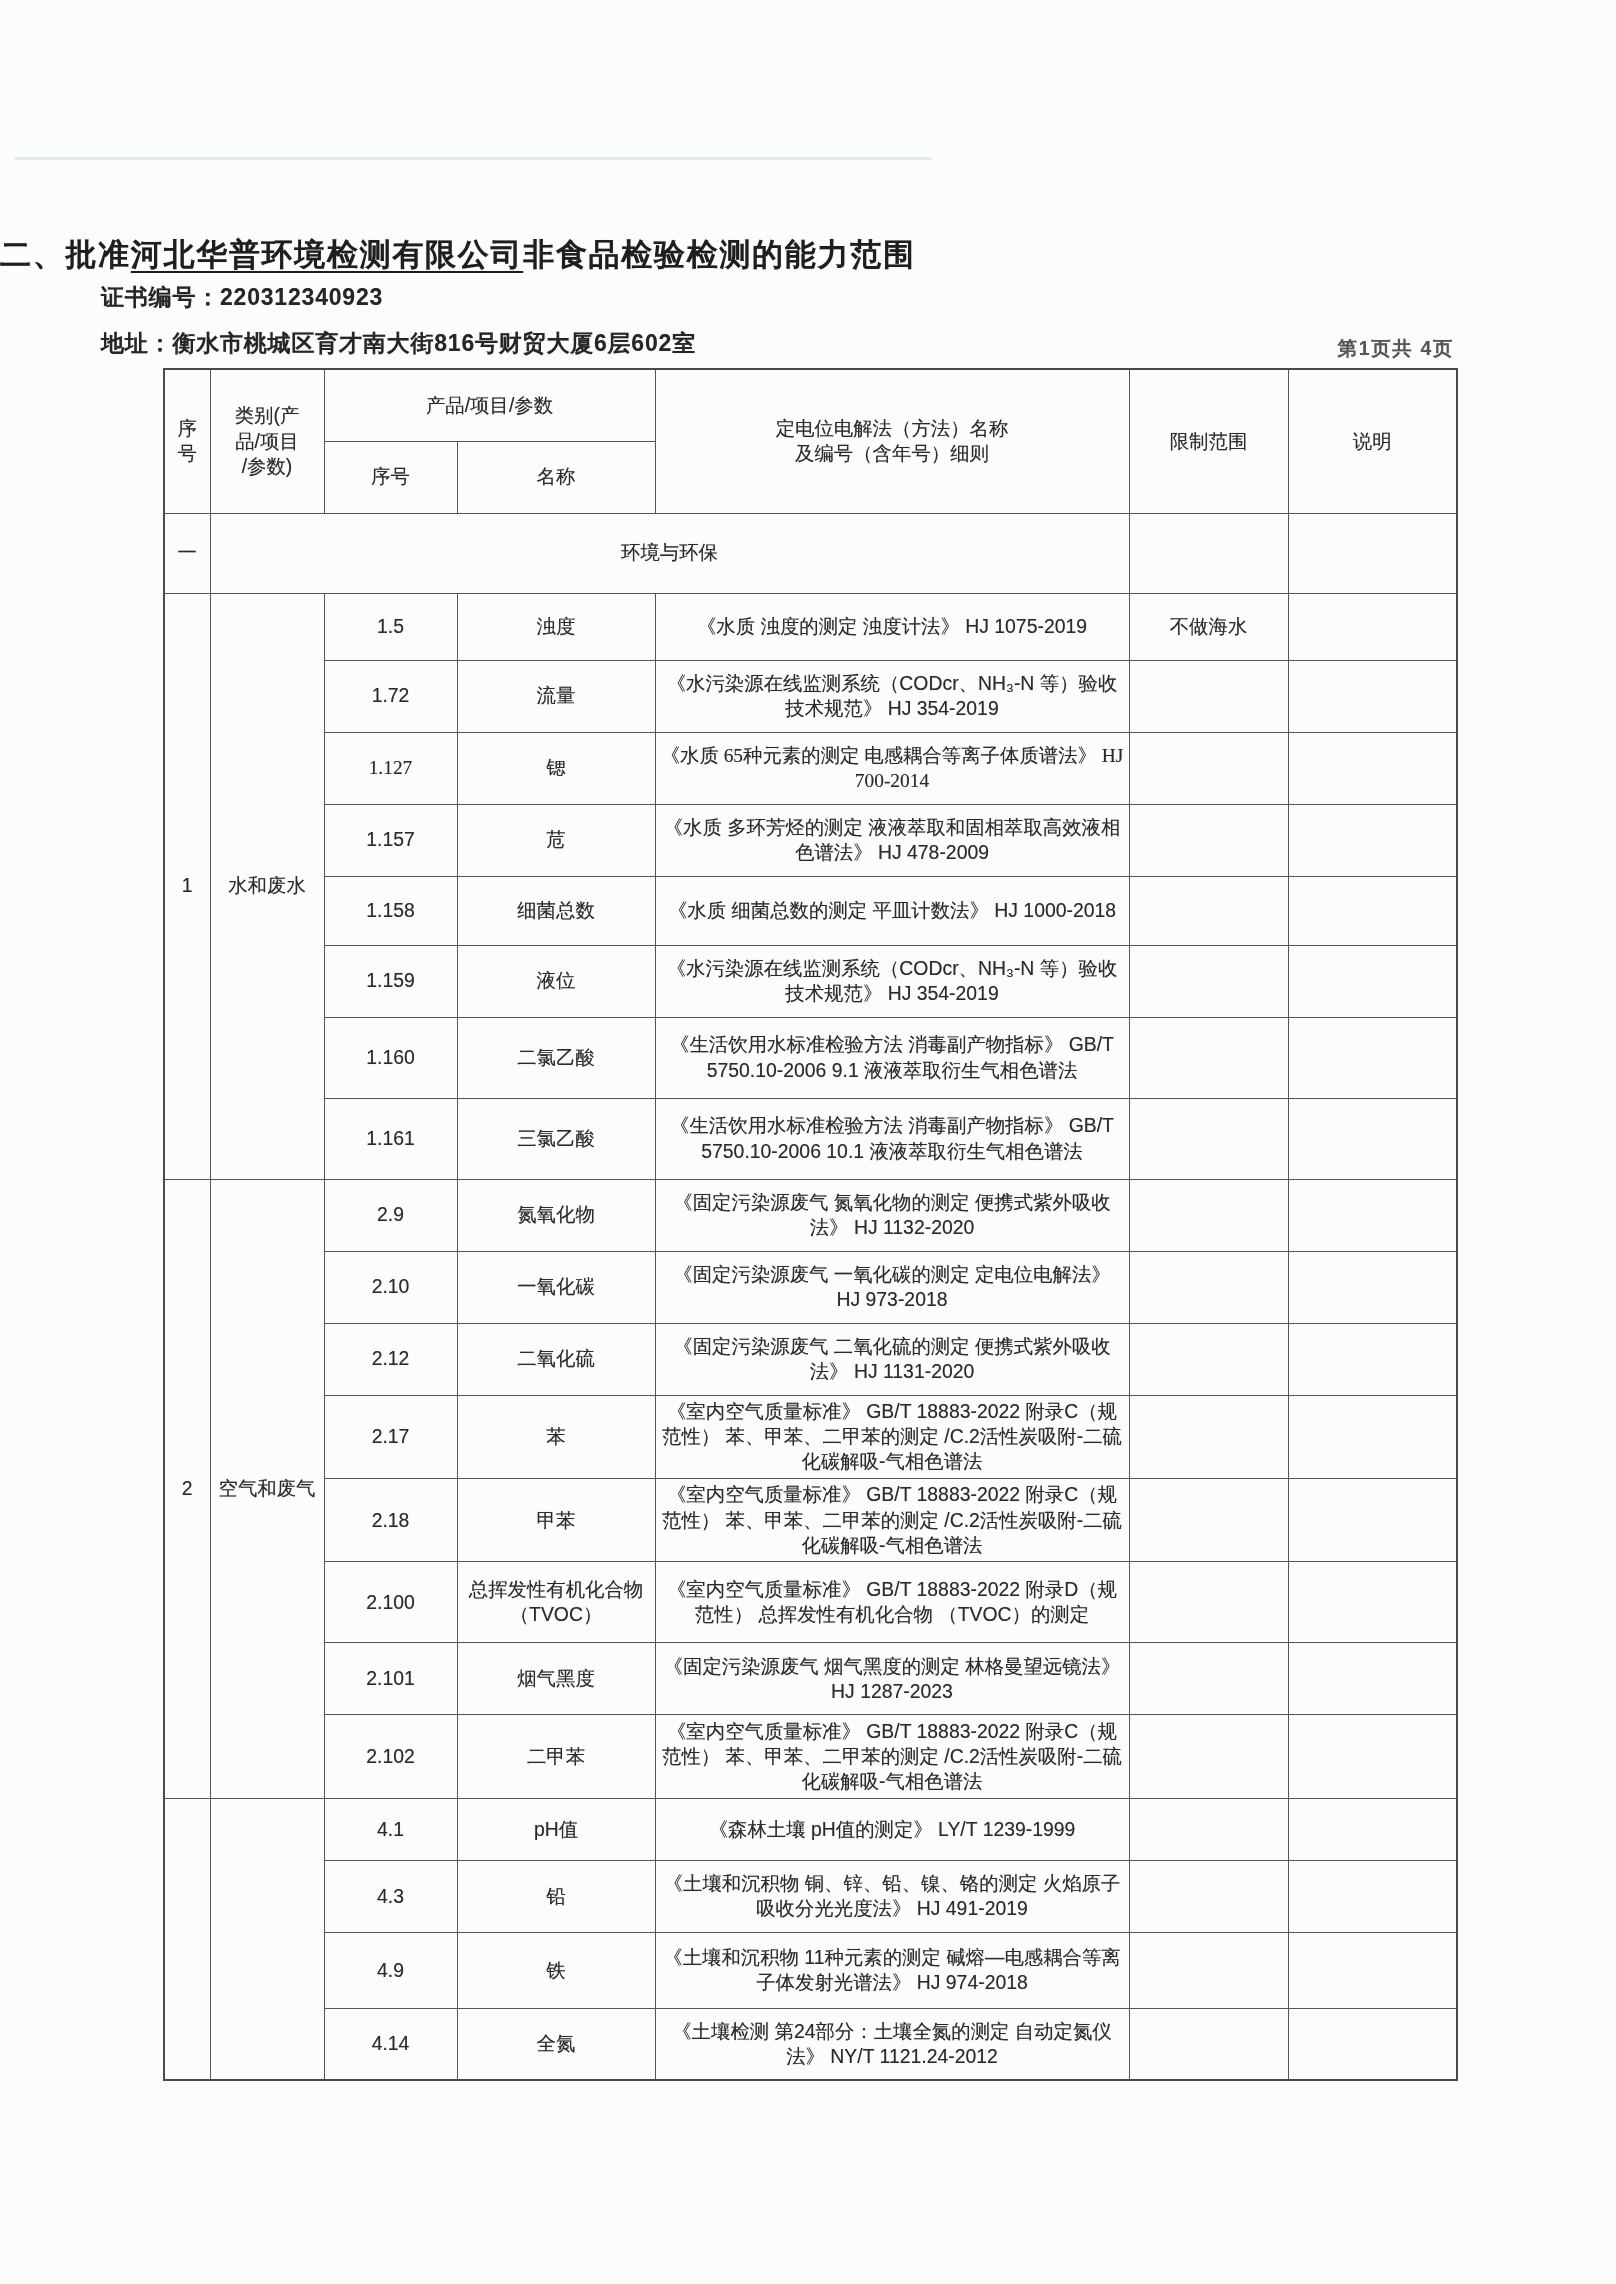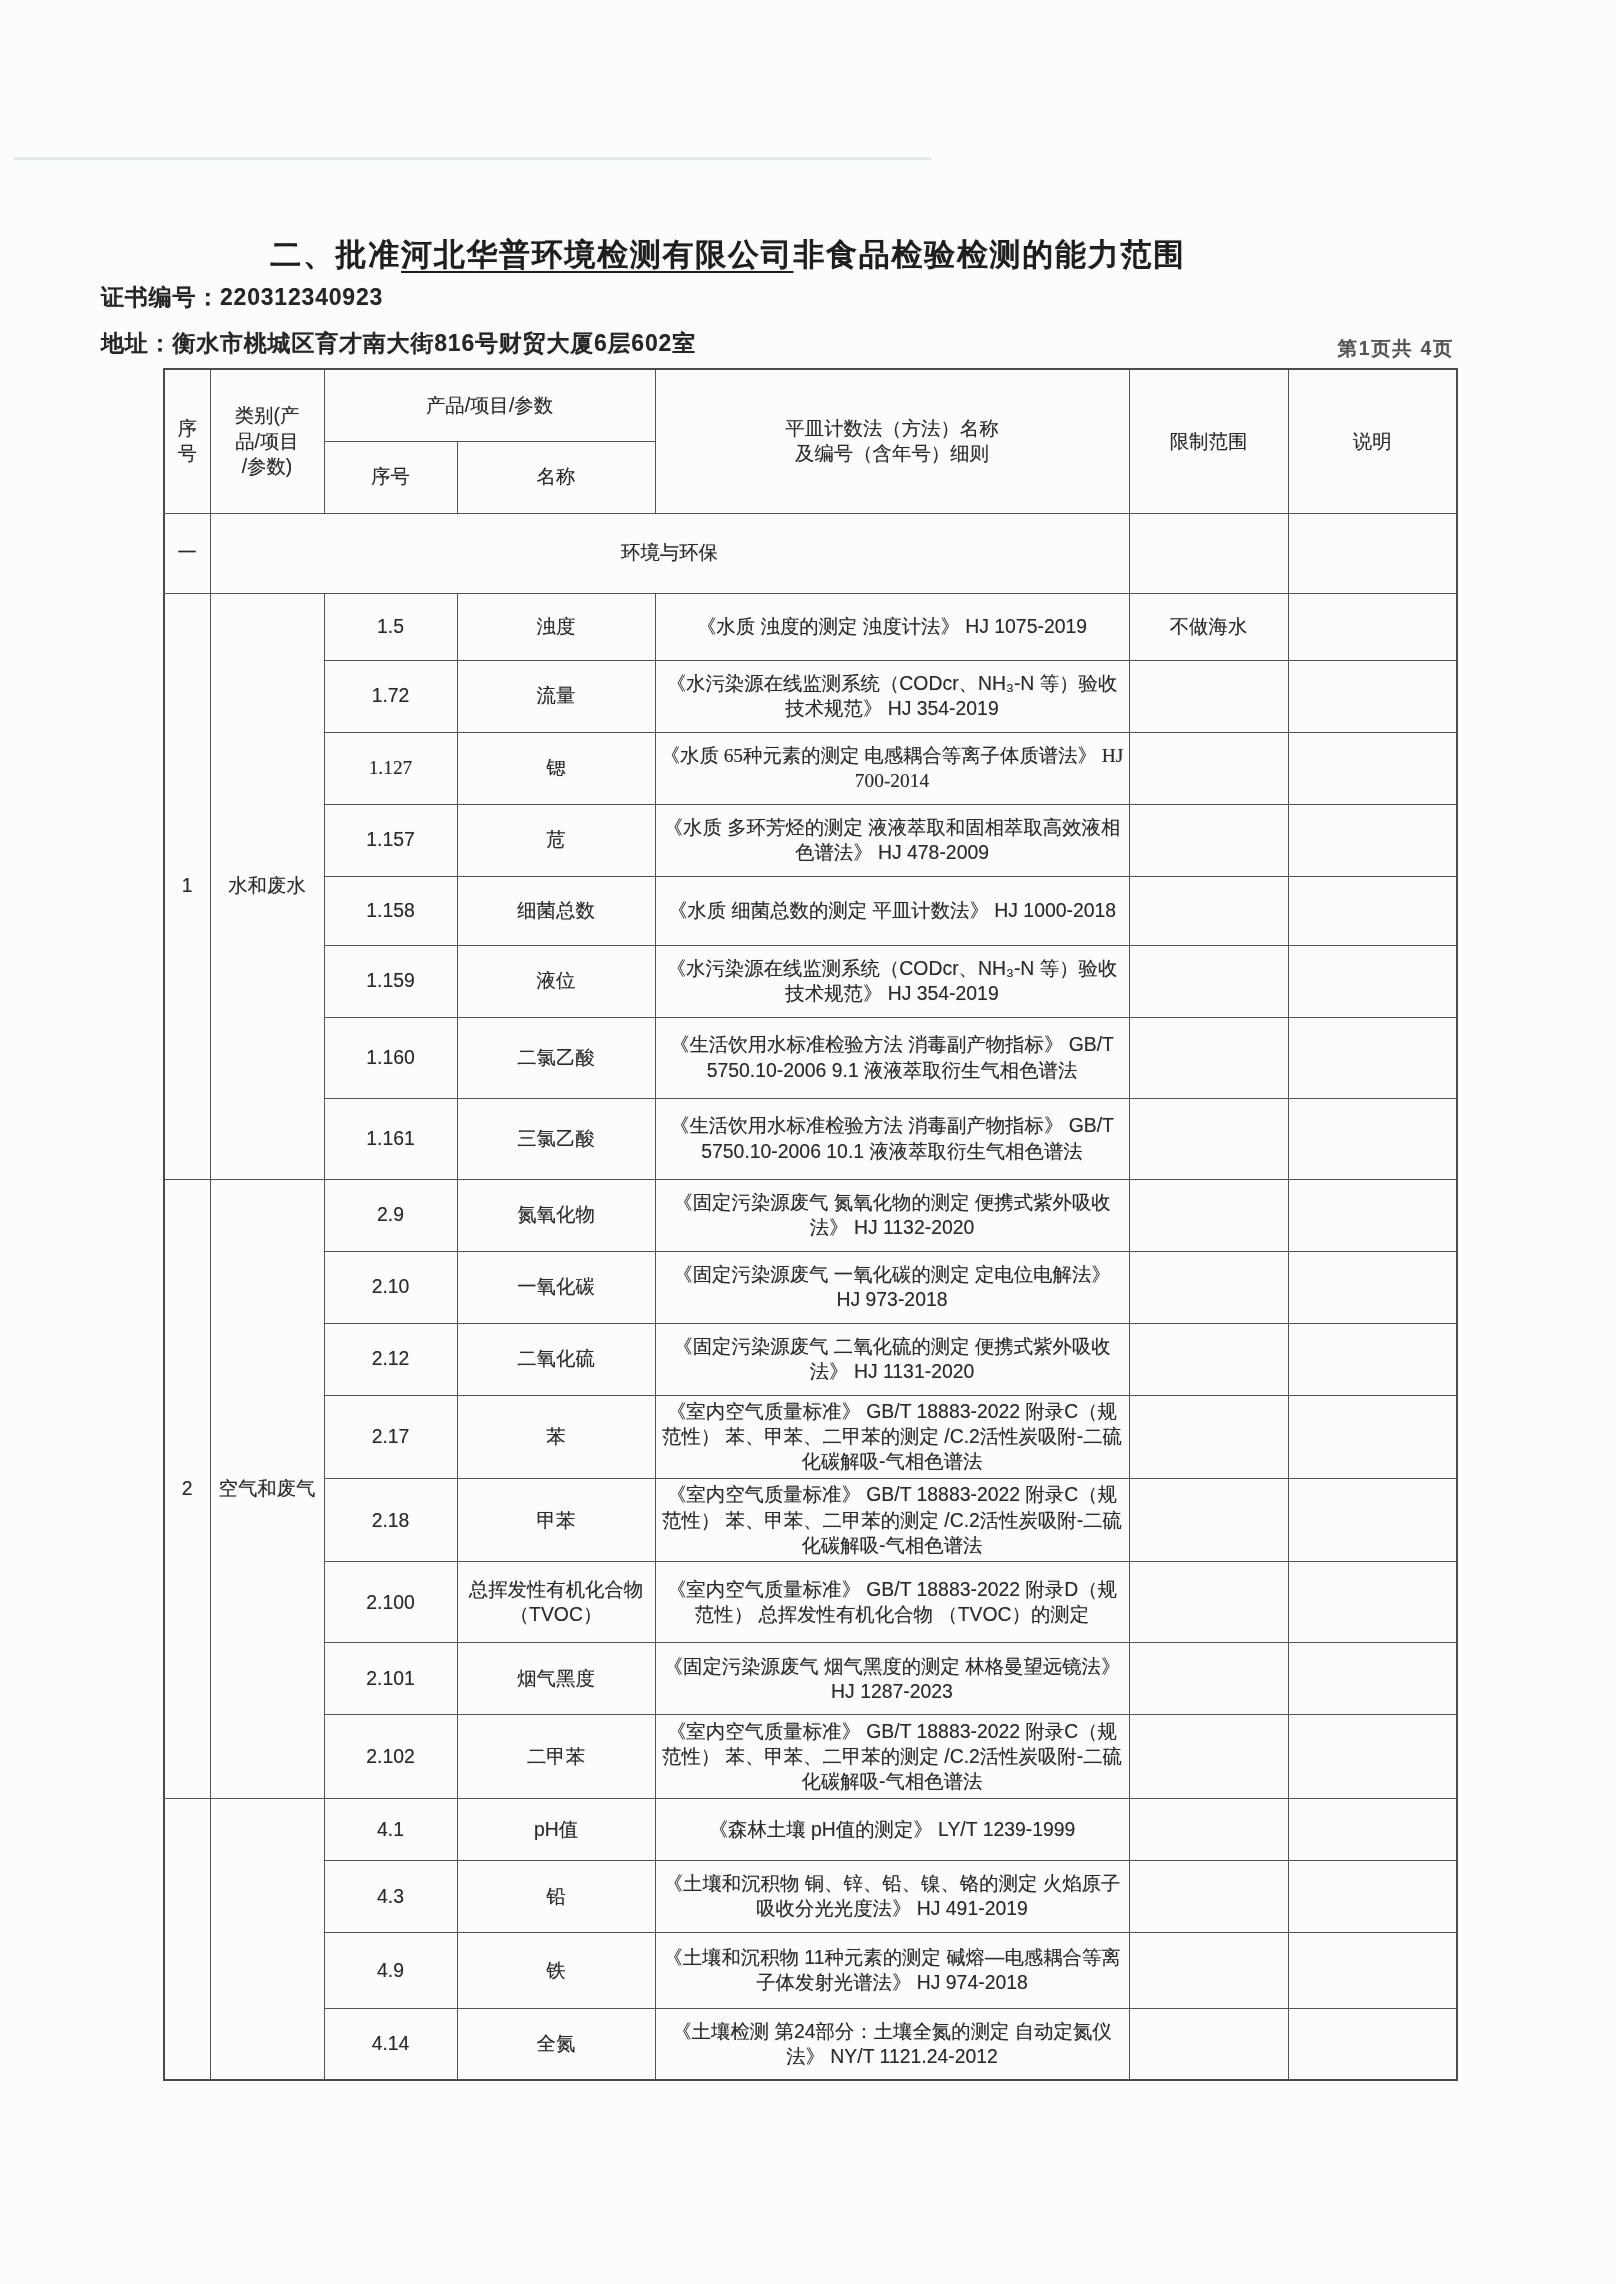--- a/index.html
+++ b/index.html
@@ -10,21 +10,20 @@
     color:#2e2e2e;
     position:relative;
     overflow:hidden;
   }
   .scan-line{
     position:absolute;left:13.5px;top:157px;width:918px;height:3.4px;
     background:#e4eaeb;border-radius:1.7px;
   }
   .title{
     position:absolute;left:0;top:234px;width:1456px;
-    text-align:center;
     font-size:31px;font-weight:bold;color:#1e1e1e;
     letter-spacing:1.7px;
     text-shadow:0 0 0.8px rgba(50,50,50,.45);
   }
   .title .u{
     text-decoration:underline;
     text-decoration-thickness:2.1px;
     text-underline-offset:5.9px;
   }
   .meta{
@@ -96,21 +95,21 @@
       <col class="c-note">
   </colgroup>
   <tbody>
 
     <tr style="height:72px;">
       <td rowspan="2" class="prewrap">序号</td>
       <td rowspan="2" class="prewrap">类别(产
 品/项目
 /参数)</td>
       <td colspan="2">产品/项目/参数</td>
-      <td rowspan="2" class="prewrap">平皿计数法（方法）名称
+      <td rowspan="2" class="prewrap">定电位电解法（方法）名称
 及编号（含年号）细则</td>
       <td rowspan="2">限制范围</td>
       <td rowspan="2">说明</td>
     </tr>
     <tr style="height:72px;">
       <td>序号</td>
       <td>名称</td>
     </tr>
 
     <tr style="height:80px;">

